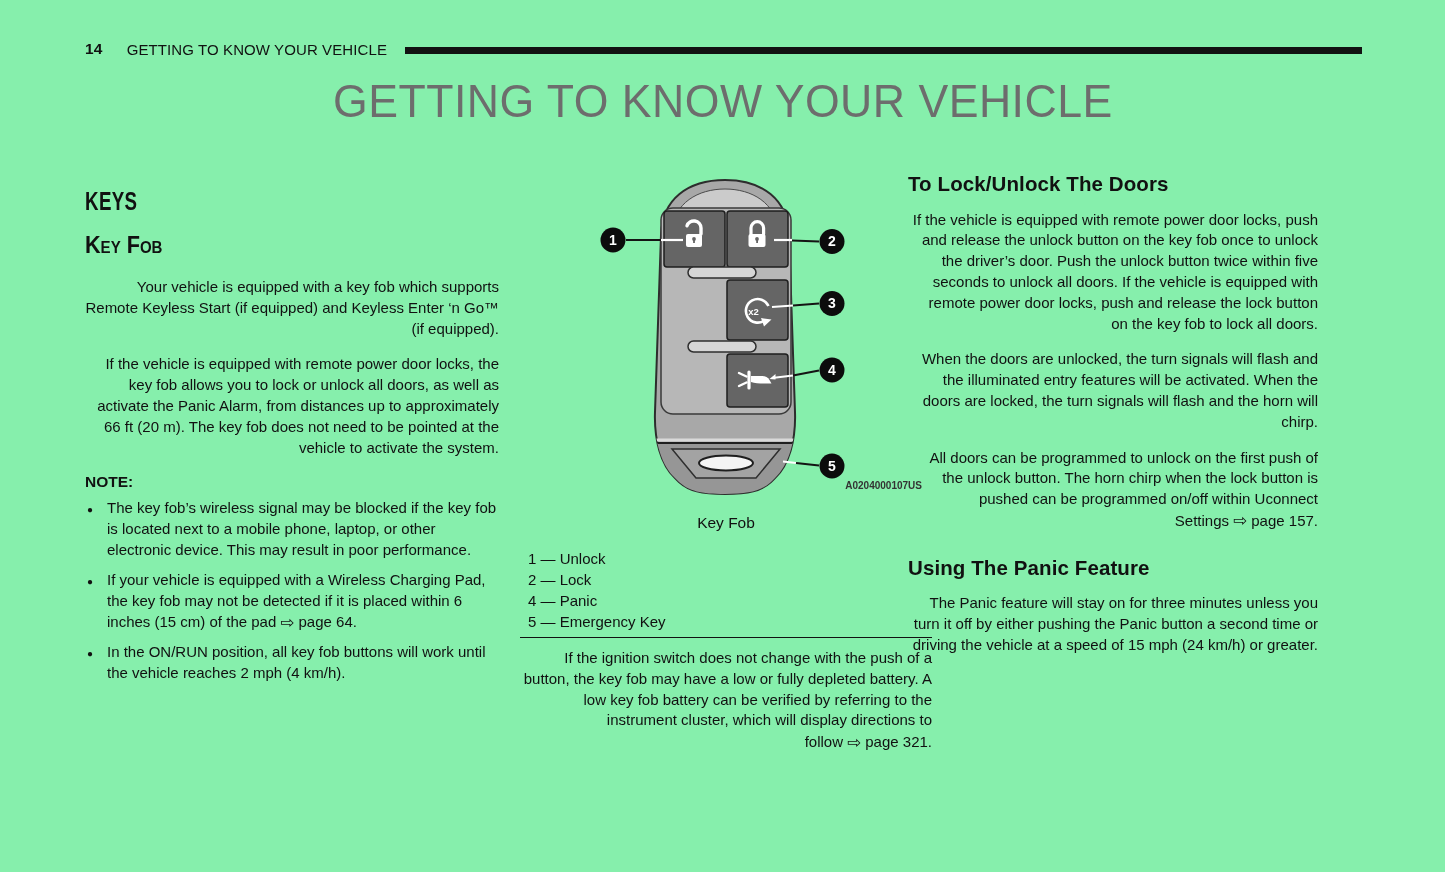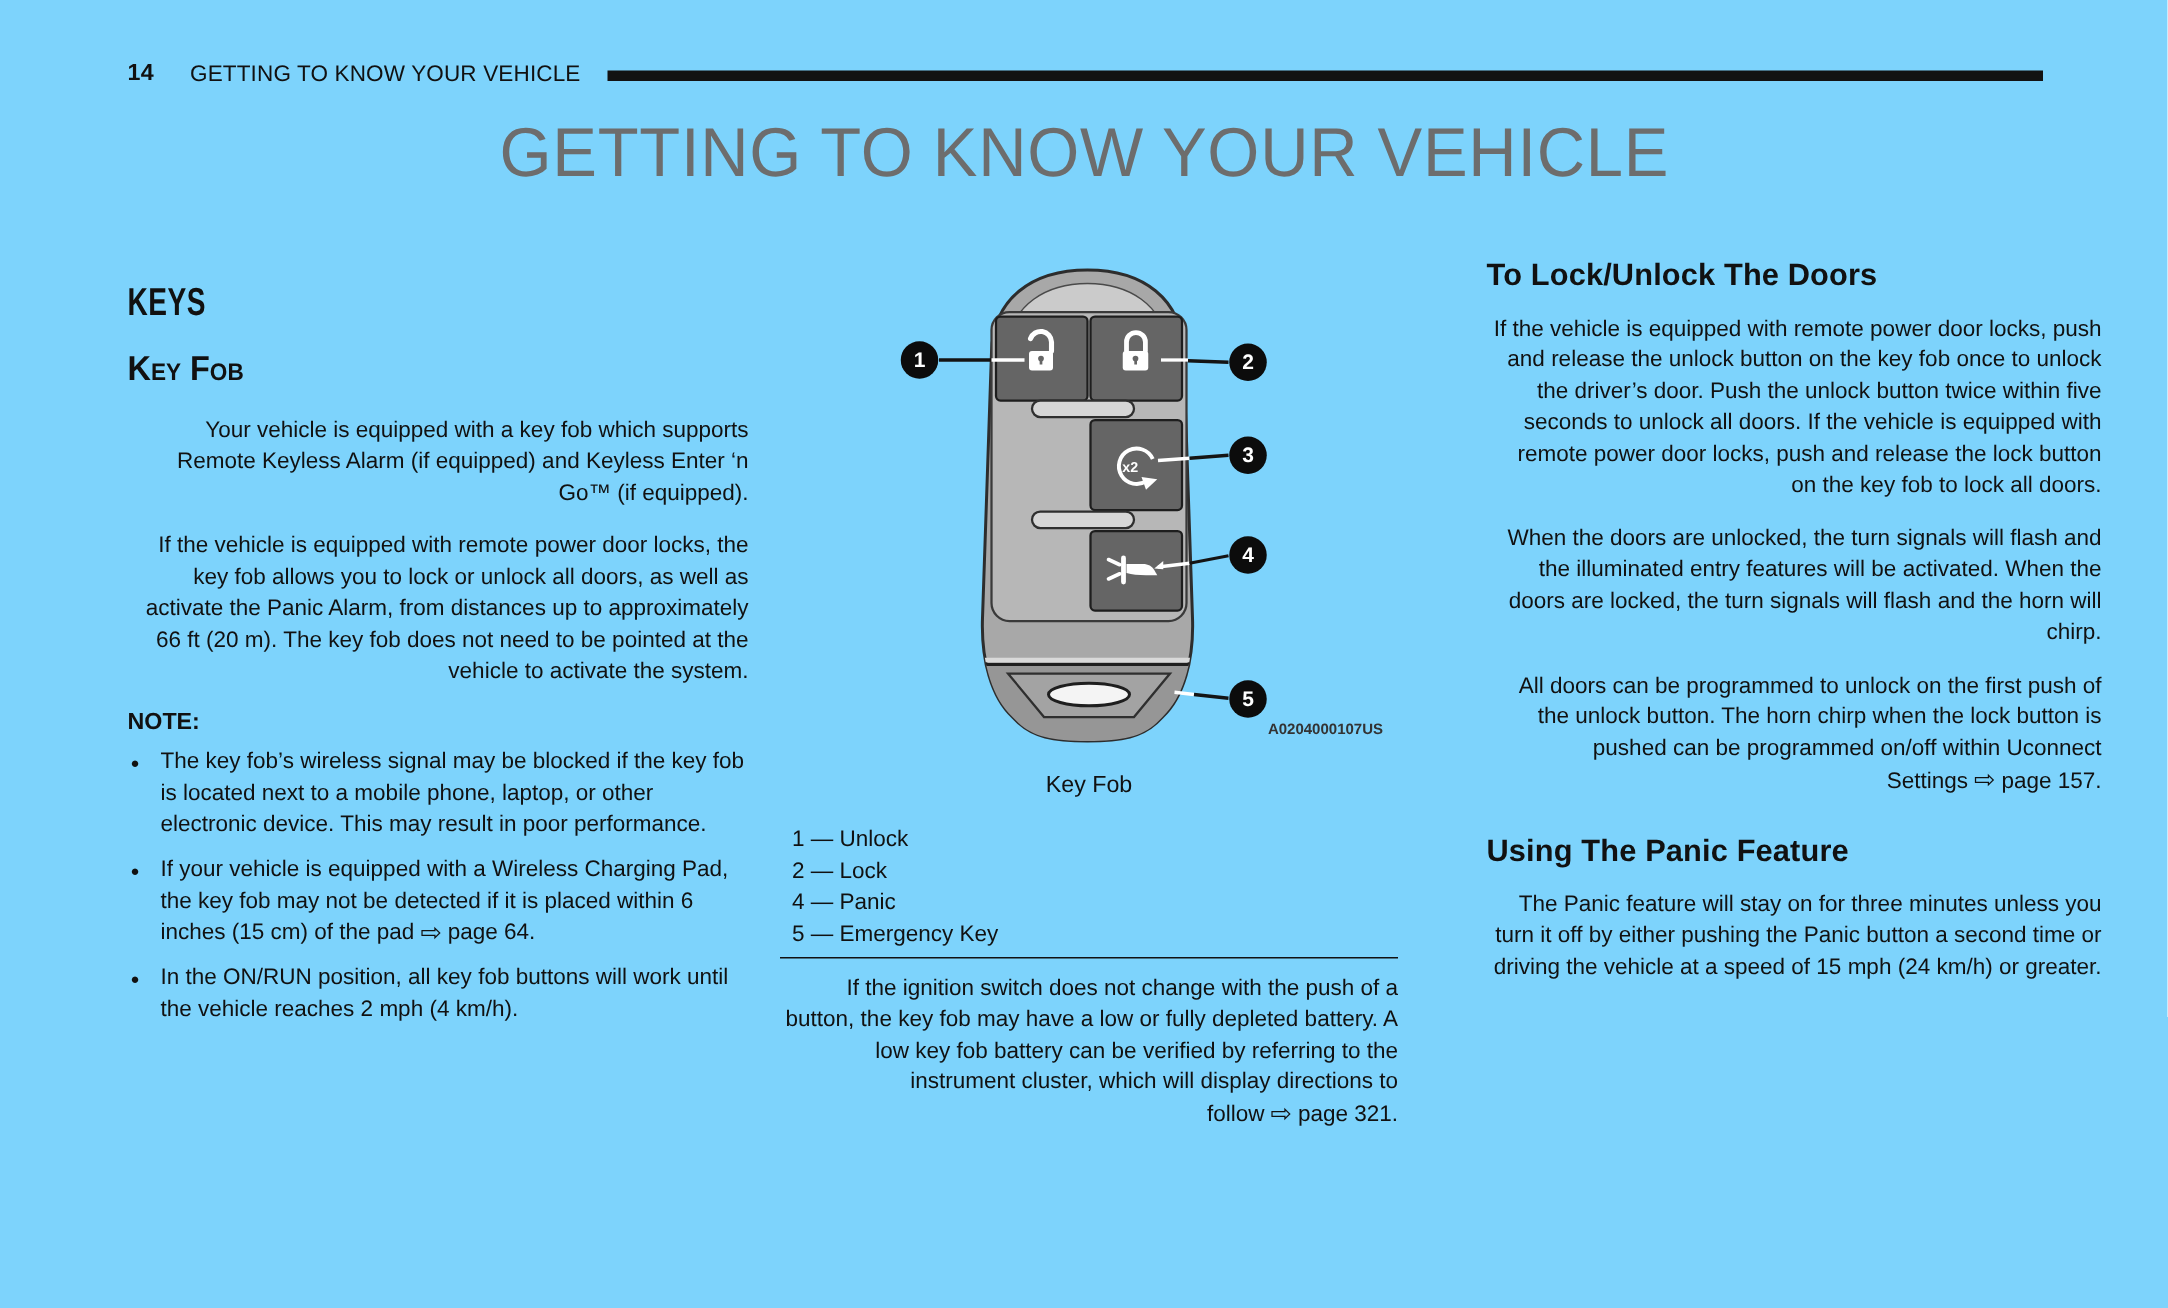--- a/index.html
+++ b/index.html
@@ -1,32 +1,32 @@
 <!DOCTYPE html>
 <html><head>
 <meta charset="utf-8">
 <style>
   html,body { margin:0; padding:0; background:#ffffff; }
   .page {
     position:relative; width:1445px; height:872px; overflow:hidden;
-    background:#7dd3fc; font-family:"Liberation Sans", sans-serif; color:#111111;
+    background:#86efac; font-family:"Liberation Sans", sans-serif; color:#111111;
   }
   
   .header { position:absolute; top:40px; left:85px; right:83px; display:flex; align-items:center; }
   .page-num { font-size:15.5px; font-weight:bold; letter-spacing:0.2px; }
   .header-label { font-size:15px; margin-left:24px; letter-spacing:0.1px; }
   .header-bar { flex:1; height:7px; background:#121212; margin-left:18px; margin-top:2px; }
   
   .title { position:absolute; top:74px; left:0; width:100%; text-align:center;
            font-size:46px; font-weight:400; color:#6d6d6d; letter-spacing:0.5px; }
   .title span { display:inline-block; transform:scaleX(0.97); transform-origin:center; }
   
   .col-left  { position:absolute; left:85px;  top:188px; width:414px; }
   .col-mid   { position:absolute; left:520px; top:172px; width:412px; }
-  .col-right { position:absolute; left:991px; top:172px; width:410px; }
+  .col-right { position:absolute; left:908px; top:172px; width:410px; }
   p { margin:0 0 15px 0; font-size:15px; line-height:20.8px;text-align:right; }
   
   .keys-heading { margin:0 0 20px 0; font-size:26px; font-weight:bold; line-height:1; }
   .keys-heading span { display:inline-block; transform:scaleX(0.72); transform-origin:left; letter-spacing:0.5px; }
   .keyfob-heading { margin:0 0 20px 0; font-size:23px; font-weight:bold; line-height:1;
                     font-variant-caps:small-caps; }
   .keyfob-heading span { display:inline-block; transform:scaleX(0.94); transform-origin:left; }
   .note-label { font-size:15.5px; font-weight:bold; margin:2px 0 7px 0; }
   ul.bullets { list-style:none; margin:0; padding:0; }
   ul.bullets li { position:relative; padding-left:22px; margin-bottom:9px;
@@ -52,21 +52,21 @@
     <span class="page-num">14</span>
     <span class="header-label">GETTING TO KNOW YOUR VEHICLE</span>
     <div class="header-bar"></div>
   </div>
 
   <div class="title"><span>GETTING TO KNOW YOUR VEHICLE</span></div>
 
   <div class="col-left">
     <h2 class="keys-heading"><span>KEYS</span></h2>
     <h3 class="keyfob-heading"><span>Key Fob</span></h3>
-    <p>Your vehicle is equipped with a key fob which supports Remote Keyless Alarm (if equipped) and Keyless Enter ‘n Go™ (if equipped).</p>
+    <p>Your vehicle is equipped with a key fob which supports Remote Keyless Start (if equipped) and Keyless Enter ‘n Go™ (if equipped).</p>
     <p>If the vehicle is equipped with remote power door locks, the key fob allows you to lock or unlock all doors, as well as activate the Panic Alarm, from distances up to approximately 66 ft (20 m). The key fob does not need to be pointed at the vehicle to activate the system.</p>
     <div class="note-label">NOTE:</div>
     <ul class="bullets">
       <li><span>The key fob’s wireless signal may be blocked if the key fob is located next to a mobile phone, laptop, or other electronic device. This may result in poor performance.</span></li>
       <li><span>If your vehicle is equipped with a Wireless Charging Pad, the key fob may not be detected if it is placed within 6 inches (15 cm) of the pad</span><span class="page-arrow">⇨</span><span>page 64.</span></li>
       <li><span>In the ON/RUN position, all key fob buttons will work until the vehicle reaches 2 mph (4 km/h).</span></li>
     </ul>
   </div>
 
   <div class="col-mid">

